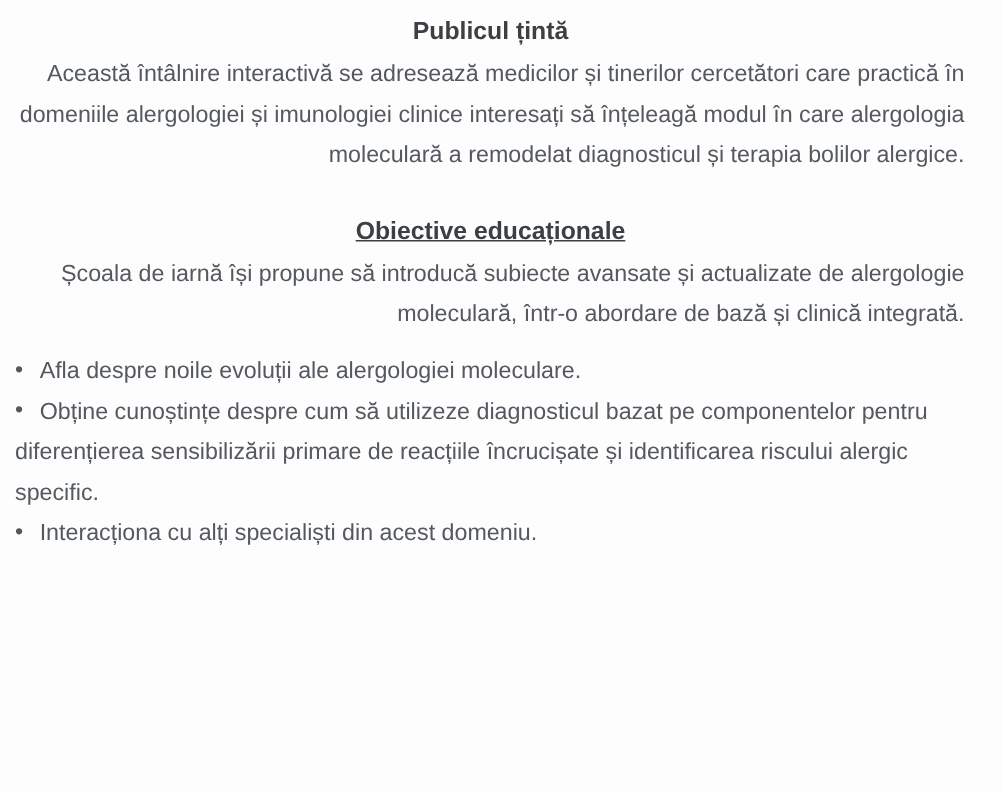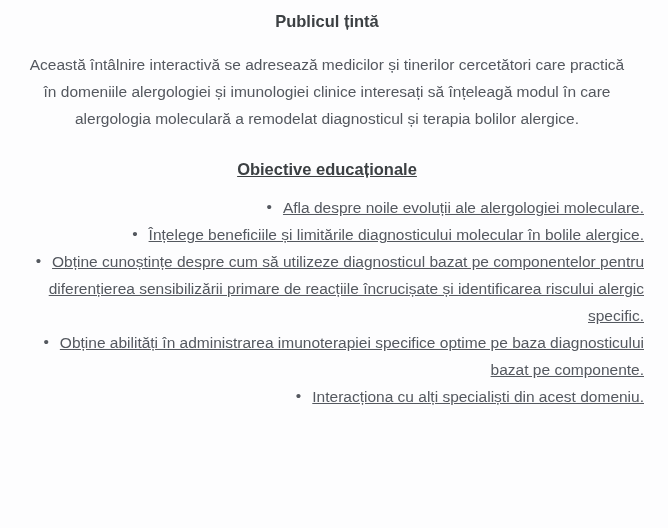--- a/index.html
+++ b/index.html
@@ -19,60 +19,55 @@
     line-height: 27px;
     overflow: hidden;
   }
   .section-heading {
     font-size: 16.5px;
     font-weight: 700;
     color: #3c4043;
     line-height: 27px;
   }
   .section-heading.second { margin-top: 24px; text-decoration: underline; }
-  p { margin: 16px; }
+  p { margin: 1px; text-align: right; }
   p.lead-in { margin-top: 6px; }
   ul.objectives {
     list-style: none;
     margin: 11px 0 0 0;
     padding: 0;
   }
-  ul.objectives li { text-align: right; text-decoration: underline; }
+  ul.objectives li { text-align: left; }
   .bullet {
     display: inline-block;
     margin-right: 11px;
     font-size: 15.5px;
     color: #54585f;
     transform: translateY(-1px);
   }
 </style>
 </head>
 <body>
 
 <div class="content">
 
   <h3 class="section-heading">Publicul țintă</h3>
 
   <p>Această întâlnire interactivă se adresează medicilor și tinerilor cercetători care practică în domeniile alergologiei și imunologiei clinice interesați să înțeleagă modul în care alergologia moleculară a remodelat diagnosticul și terapia bolilor alergice.</p>
 
   <h3 class="section-heading second">Obiective educaționale</h3>
 
+  <p>Școala de iarnă își propune să introducă subiecte avansate și actualizate de alergologie moleculară, într-o abordare de bază și clinică integrată.</p>
 
 
   <ul class="objectives">
     <li>
       <span class="bullet">•</span><span>Afla despre noile evoluții ale alergologiei moleculare.</span>
     </li>
     <li>
-      <span class="bullet">•</span><span>Înțelege beneficiile și limitările diagnosticului molecular în bolile alergice.</span>
-    </li>
-    <li>
       <span class="bullet">•</span><span>Obține cunoștințe despre cum să utilizeze diagnosticul bazat pe componentelor pentru diferențierea sensibilizării primare de reacțiile încrucișate și identificarea riscului alergic specific.</span>
-    </li>
-    <li>
-      <span class="bullet">•</span><span>Obține abilități în administrarea imunoterapiei specifice optime pe baza diagnosticului bazat pe componente.</span>
     </li>
     <li>
       <span class="bullet">•</span><span>Interacționa cu alți specialiști din acest domeniu.</span>
     </li>
   </ul>
 
 </div>
 
 </body></html>

